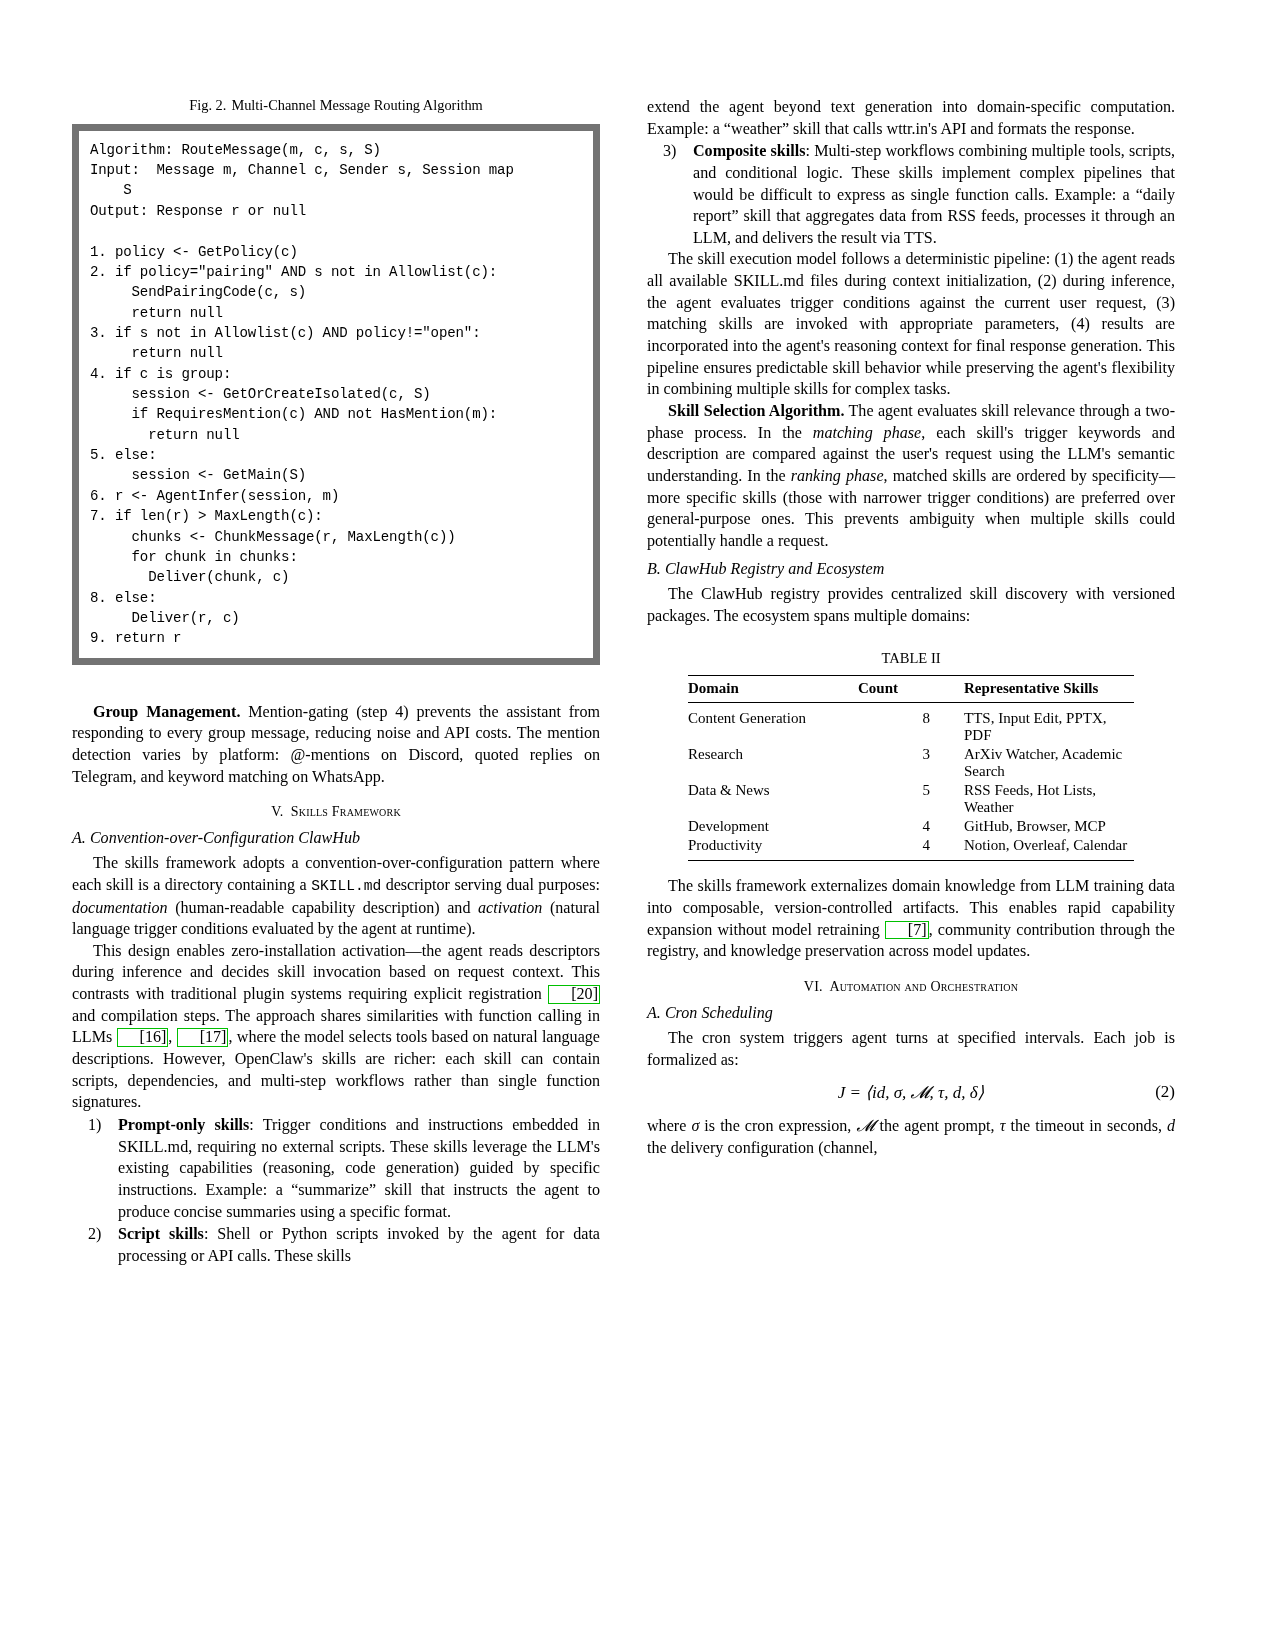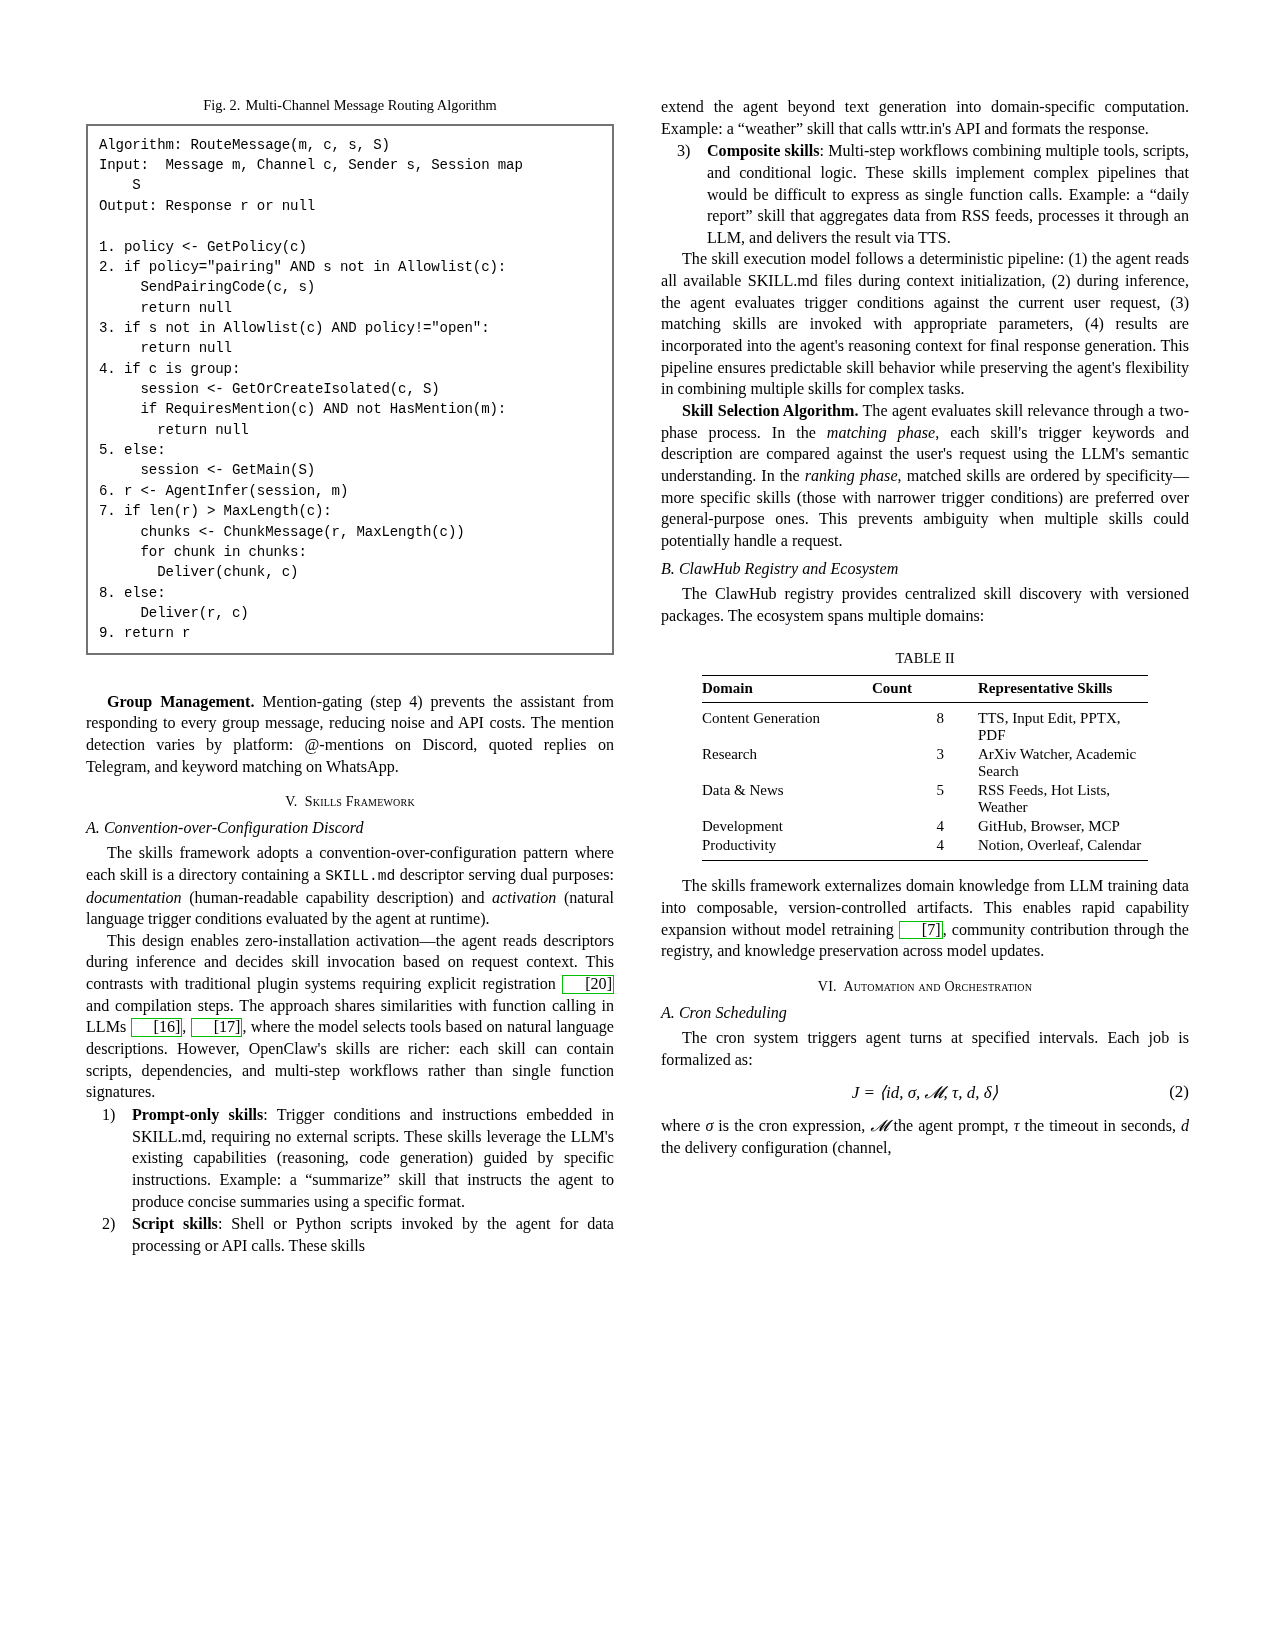--- a/index.html
+++ b/index.html
@@ -16,21 +16,21 @@
     overflow: hidden;
   }
   .page {
     position: absolute;
     left: 0; top: 0;
     width: 1275px;
     height: 1650px;
   }
   .columns {
     position: absolute;
-    left: 86px;
+    left: 72px;
     top: 96px;
     width: 1103px;
     display: flex;
     gap: 47px;
   }
   .col {
     width: 528px;
   }
 
   
@@ -54,21 +54,21 @@
   .fig-caption {
     font-size: 14.4px;
     text-align: center;
     margin: 0 0 9px 0;
     line-height: 1.3;
   }
   .fig-caption .lbl { margin-right: 5px; }
 
   
   .algo-box {
-    border: 2px solid #737373;
+    border: 7px solid #737373;
     padding: 9px 10px 9px 11px;
     margin: 0 0 0 0;
     box-sizing: border-box;
     width: 528px;
   }
   .algo-box pre {
     margin: 0;
     font-family: "Liberation Mono", "DejaVu Sans Mono", monospace;
     font-size: 14.1px;
     line-height: 1.445;
@@ -219,21 +219,21 @@
      Deliver(r, c)
 9. return r</pre>
       </div>
 
       <div style="height:36px"></div>
 
       <p class="indent"><span class="bold">Group Management.</span><span> Mention-gating (step 4) prevents the assistant from responding to every group message, reducing noise and API costs. The mention detection varies by platform: @-mentions on Discord, quoted replies on Telegram, and keyword matching on WhatsApp.</span></p>
 
       <div class="sec-head"><span class="num">V.</span>&nbsp; <span>Skills Framework</span></div>
 
-      <div class="subsec-head">A.  Convention-over-Configuration Discord</div>
+      <div class="subsec-head">A.  Convention-over-Configuration ClawHub</div>
 
       <p class="indent"><span>The skills framework adopts a convention-over-configuration pattern where each skill is a directory containing a </span><span class="mono-inline">SKILL.md</span><span> descriptor serving dual purposes: </span><span class="ital">documentation</span><span> (human-readable capability description) and </span><span class="ital">activation</span><span> (natural language trigger conditions evaluated by the agent at runtime).</span></p>
 
       <p class="indent"><span>This design enables zero-installation activation—the agent reads descriptors during inference and decides skill invocation based on request context. This contrasts with traditional plugin systems requiring explicit registration </span><span class="cite">[20]</span><span> and compilation steps. The approach shares similarities with function calling in LLMs </span><span class="cite">[16]</span><span>, </span><span class="cite">[17]</span><span>, where the model selects tools based on natural language descriptions. However, OpenClaw's skills are richer: each skill can contain scripts, dependencies, and multi-step workflows rather than single function signatures.</span></p>
 
 
       <ol class="enum">
         <li><span class="marker">1)</span><span class="bold">Prompt-only skills</span><span>: Trigger conditions and instructions embedded in SKILL.md, requiring no external scripts. These skills leverage the LLM's existing capabilities (reasoning, code generation) guided by specific instructions. Example: a “summarize” skill that instructs the agent to produce concise summaries using a specific format.</span></li>
         <li><span class="marker">2)</span><span class="bold">Script skills</span><span>: Shell or Python scripts invoked by the agent for data processing or API calls. These skills</span></li>
       </ol>

